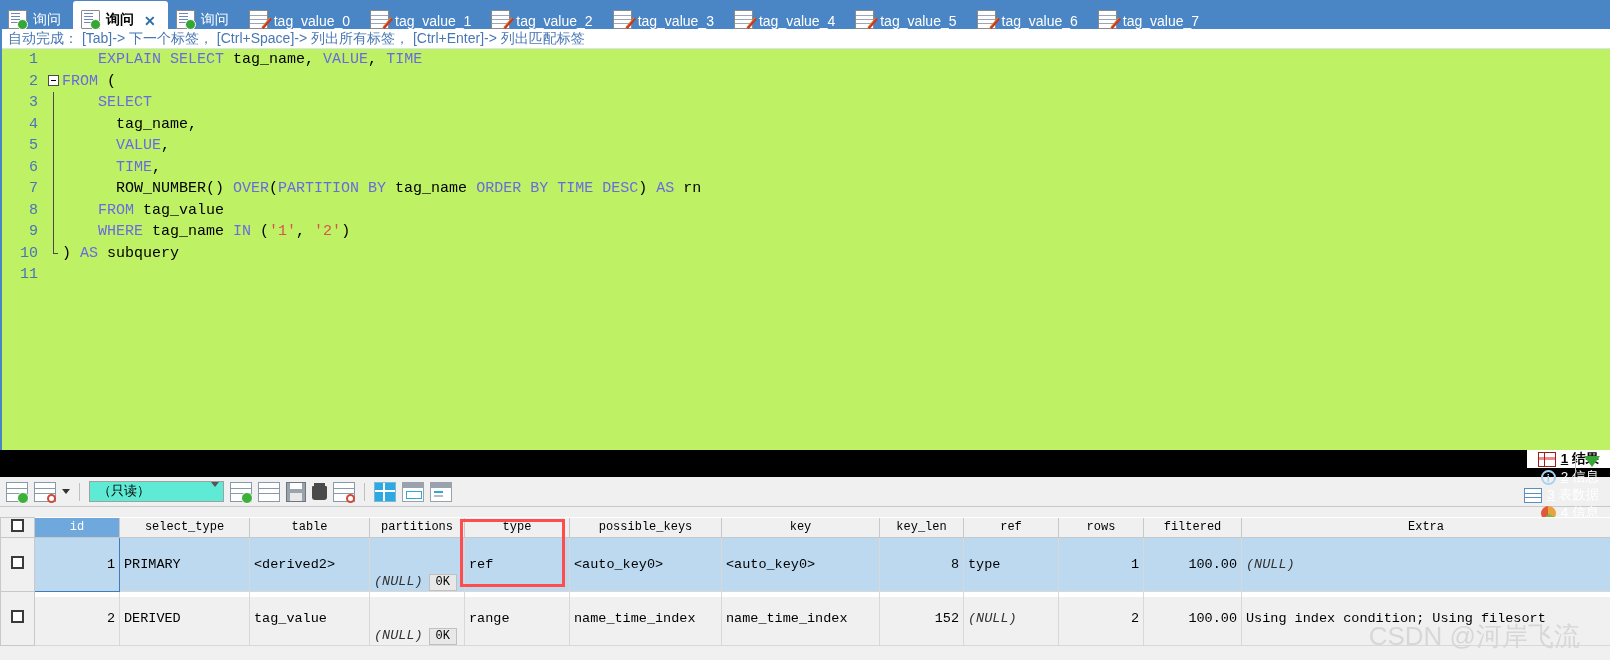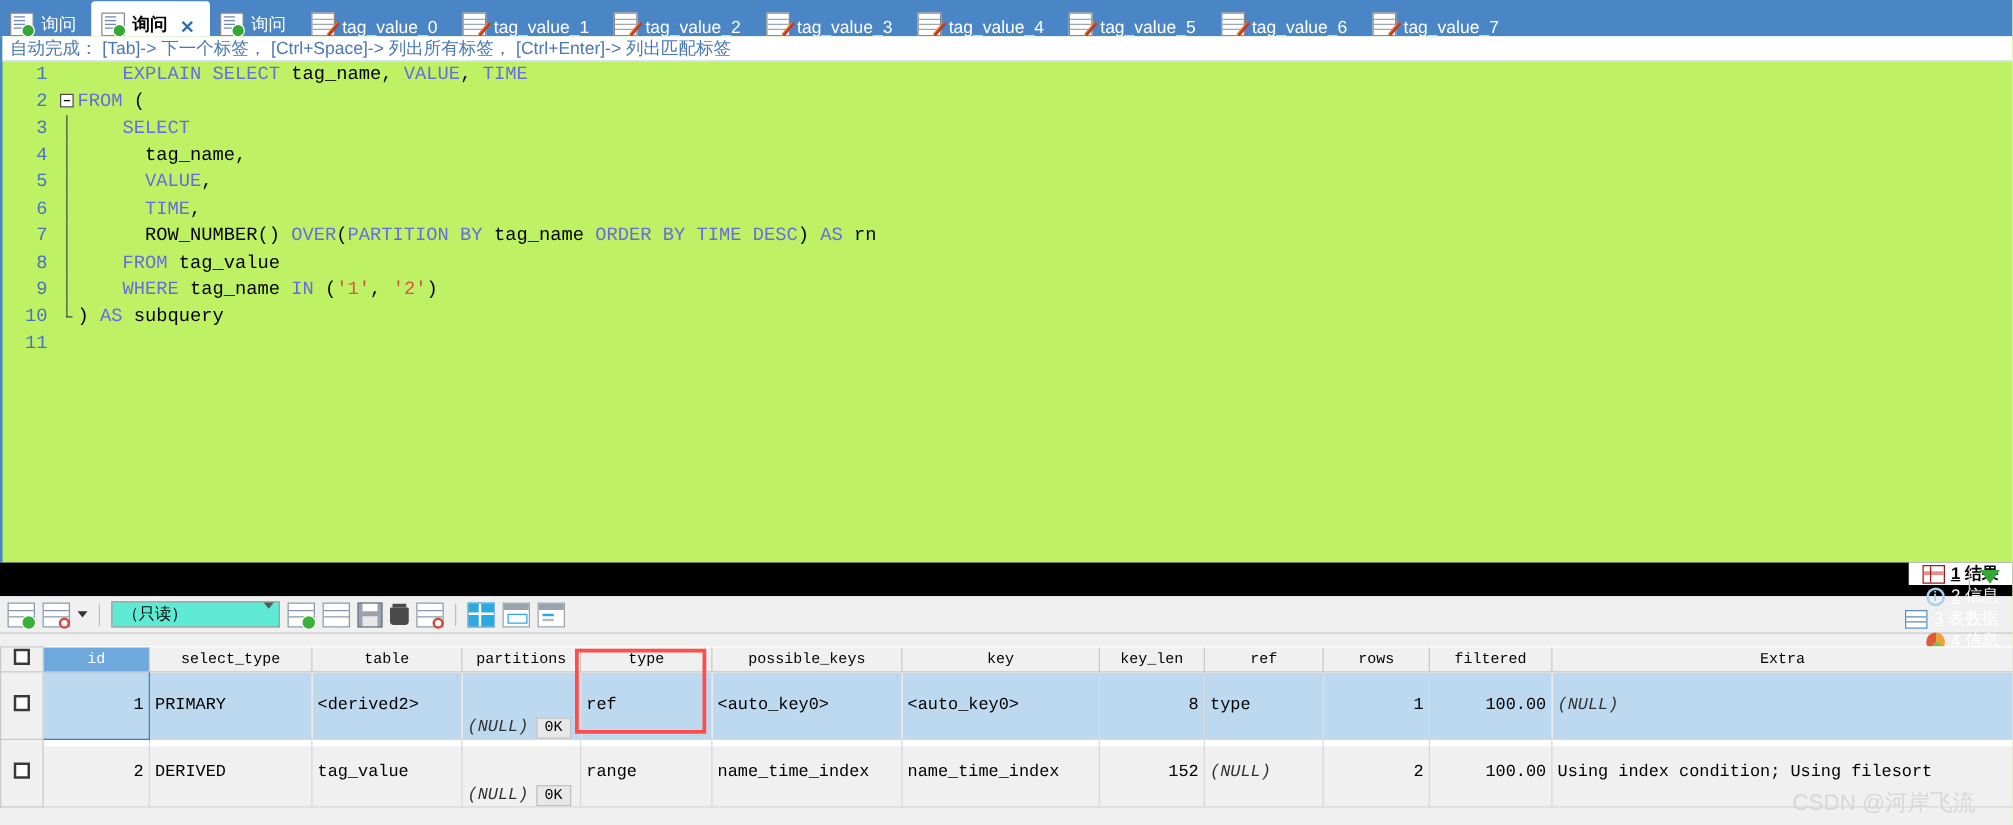--- a/index.html
+++ b/index.html
@@ -218,21 +218,21 @@
   .okbtn{
     display:inline-block;background:#e8e8e8;border:1px solid #c0c0c0;
     padding:0 6px;font-size:12px;line-height:15px;margin-left:6px;margin-top:36px;
   }
   
   .redbox{
     position:absolute;left:460px;top:519px;width:105px;height:68px;
     border:3px solid #ff4d4d;box-sizing:border-box;pointer-events:none;
   }
   .watermark{
-    position:absolute;right:30px;bottom:6px;color:#d7d7d7;font-size:18px;
+    position:absolute;right:30px;bottom:6px;color:#d7d7d7;font-size:26px;
     font-family:"Liberation Sans",sans-serif;white-space:nowrap;
   }
   .left-rail{
     position:absolute;left:0;top:29px;width:8px;height:421px;background:#f0f0f0;
     border-right:1px solid #d0d0d0;
   }
   .left-rail-blue{
     position:absolute;left:0;top:52px;width:4px;height:260px;background:#4a86c5;
   }
 </style>

